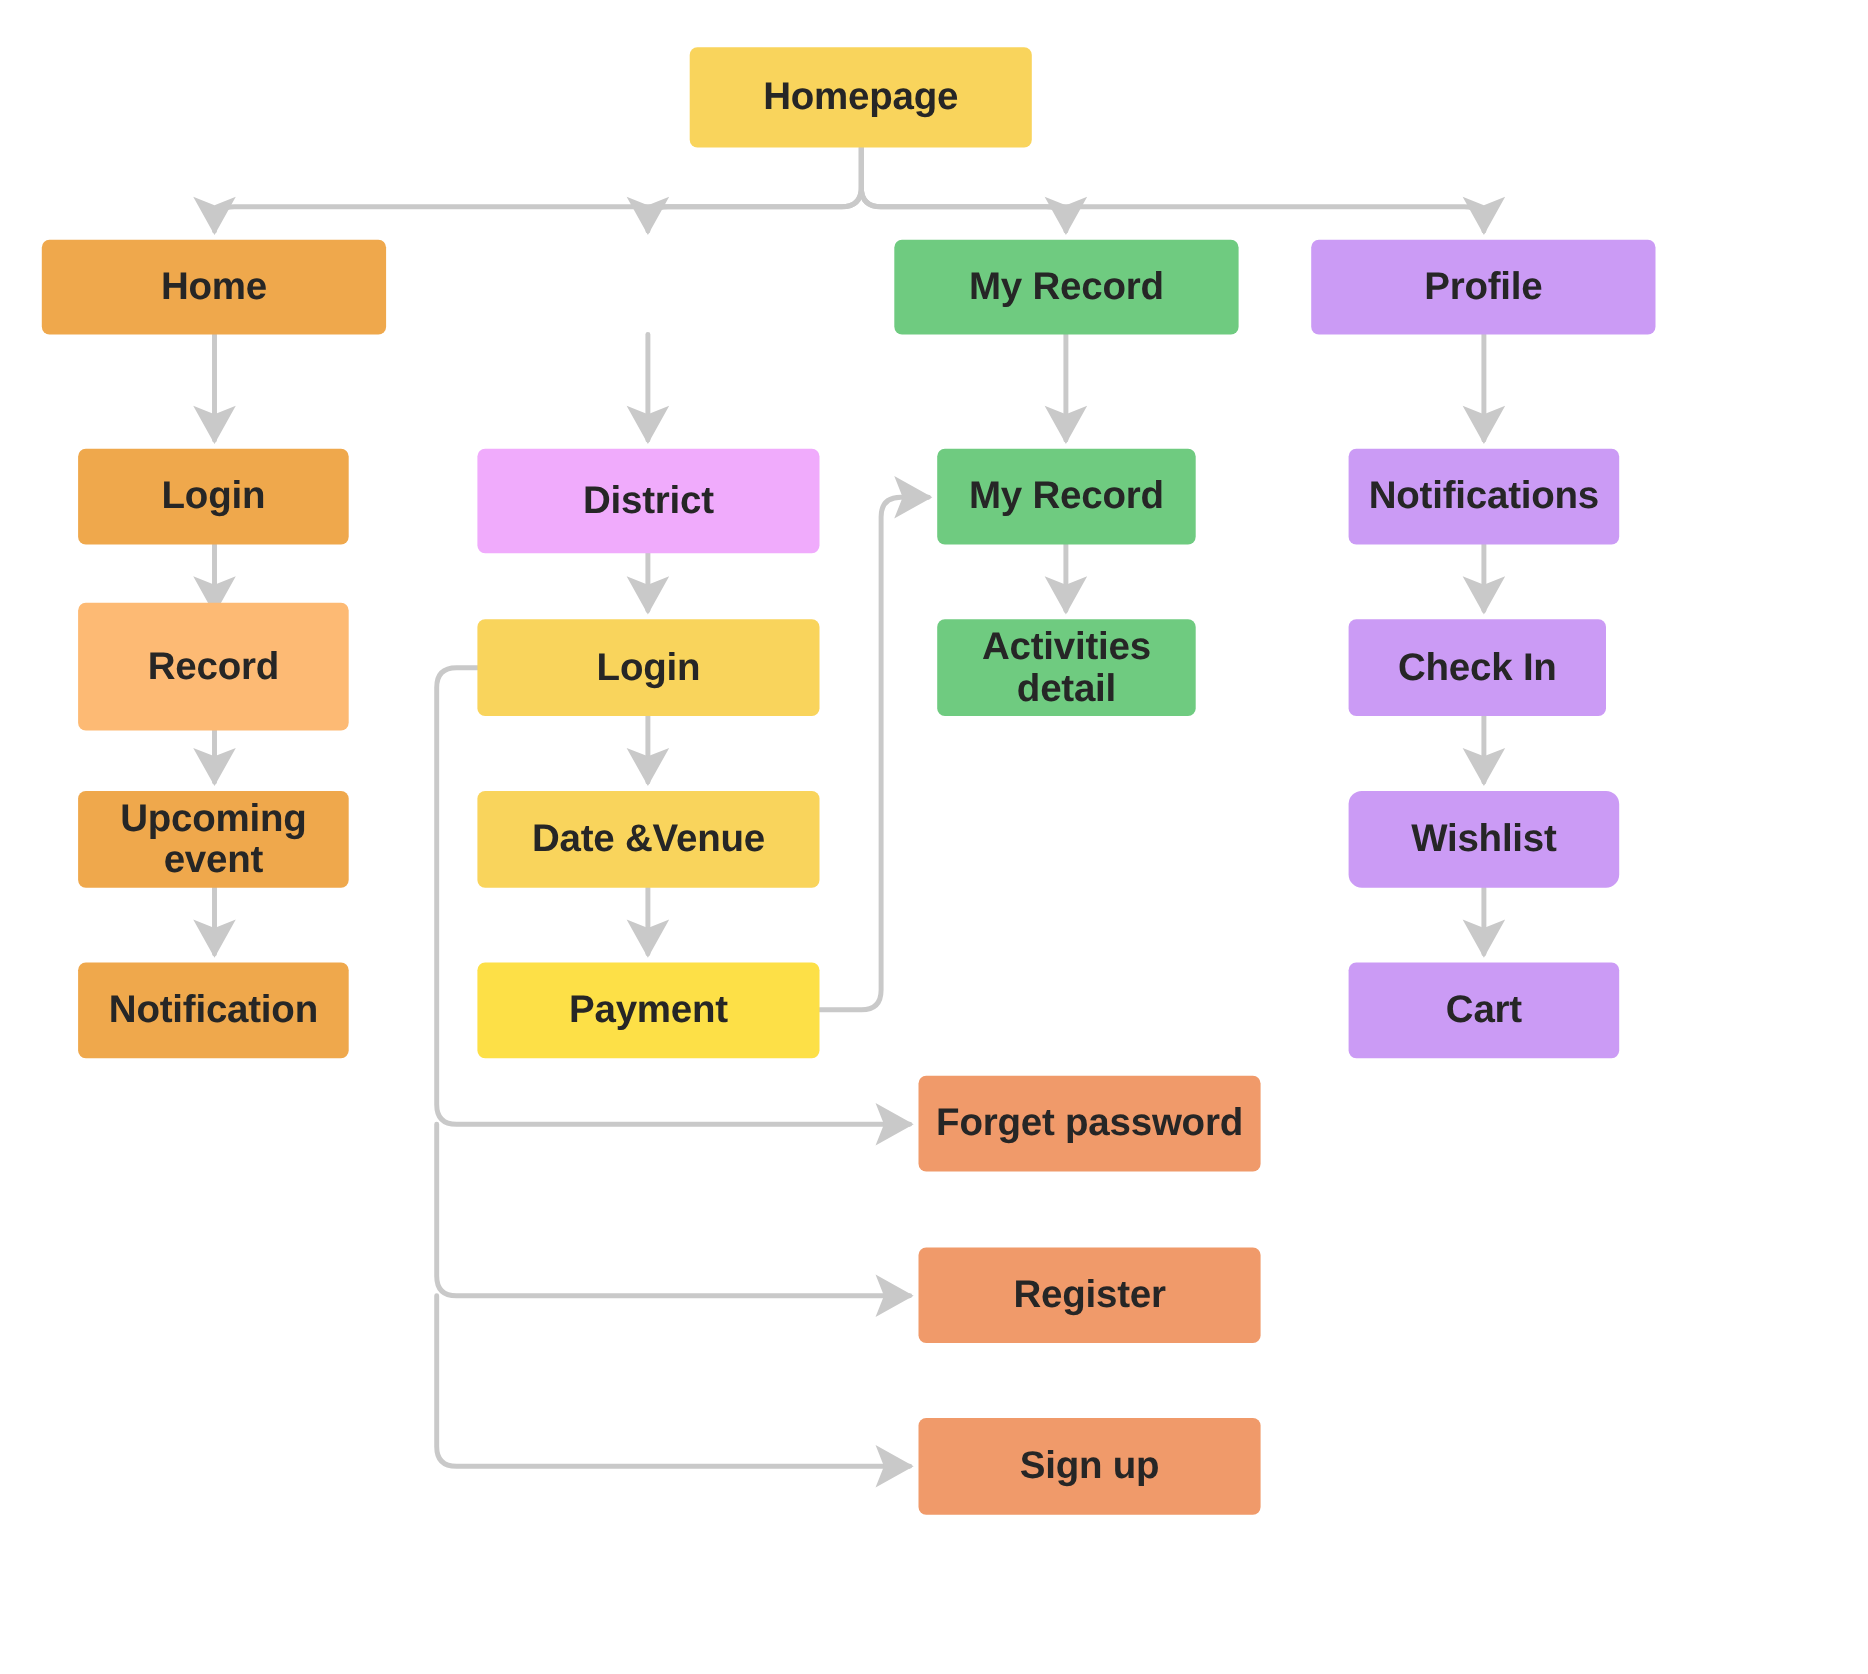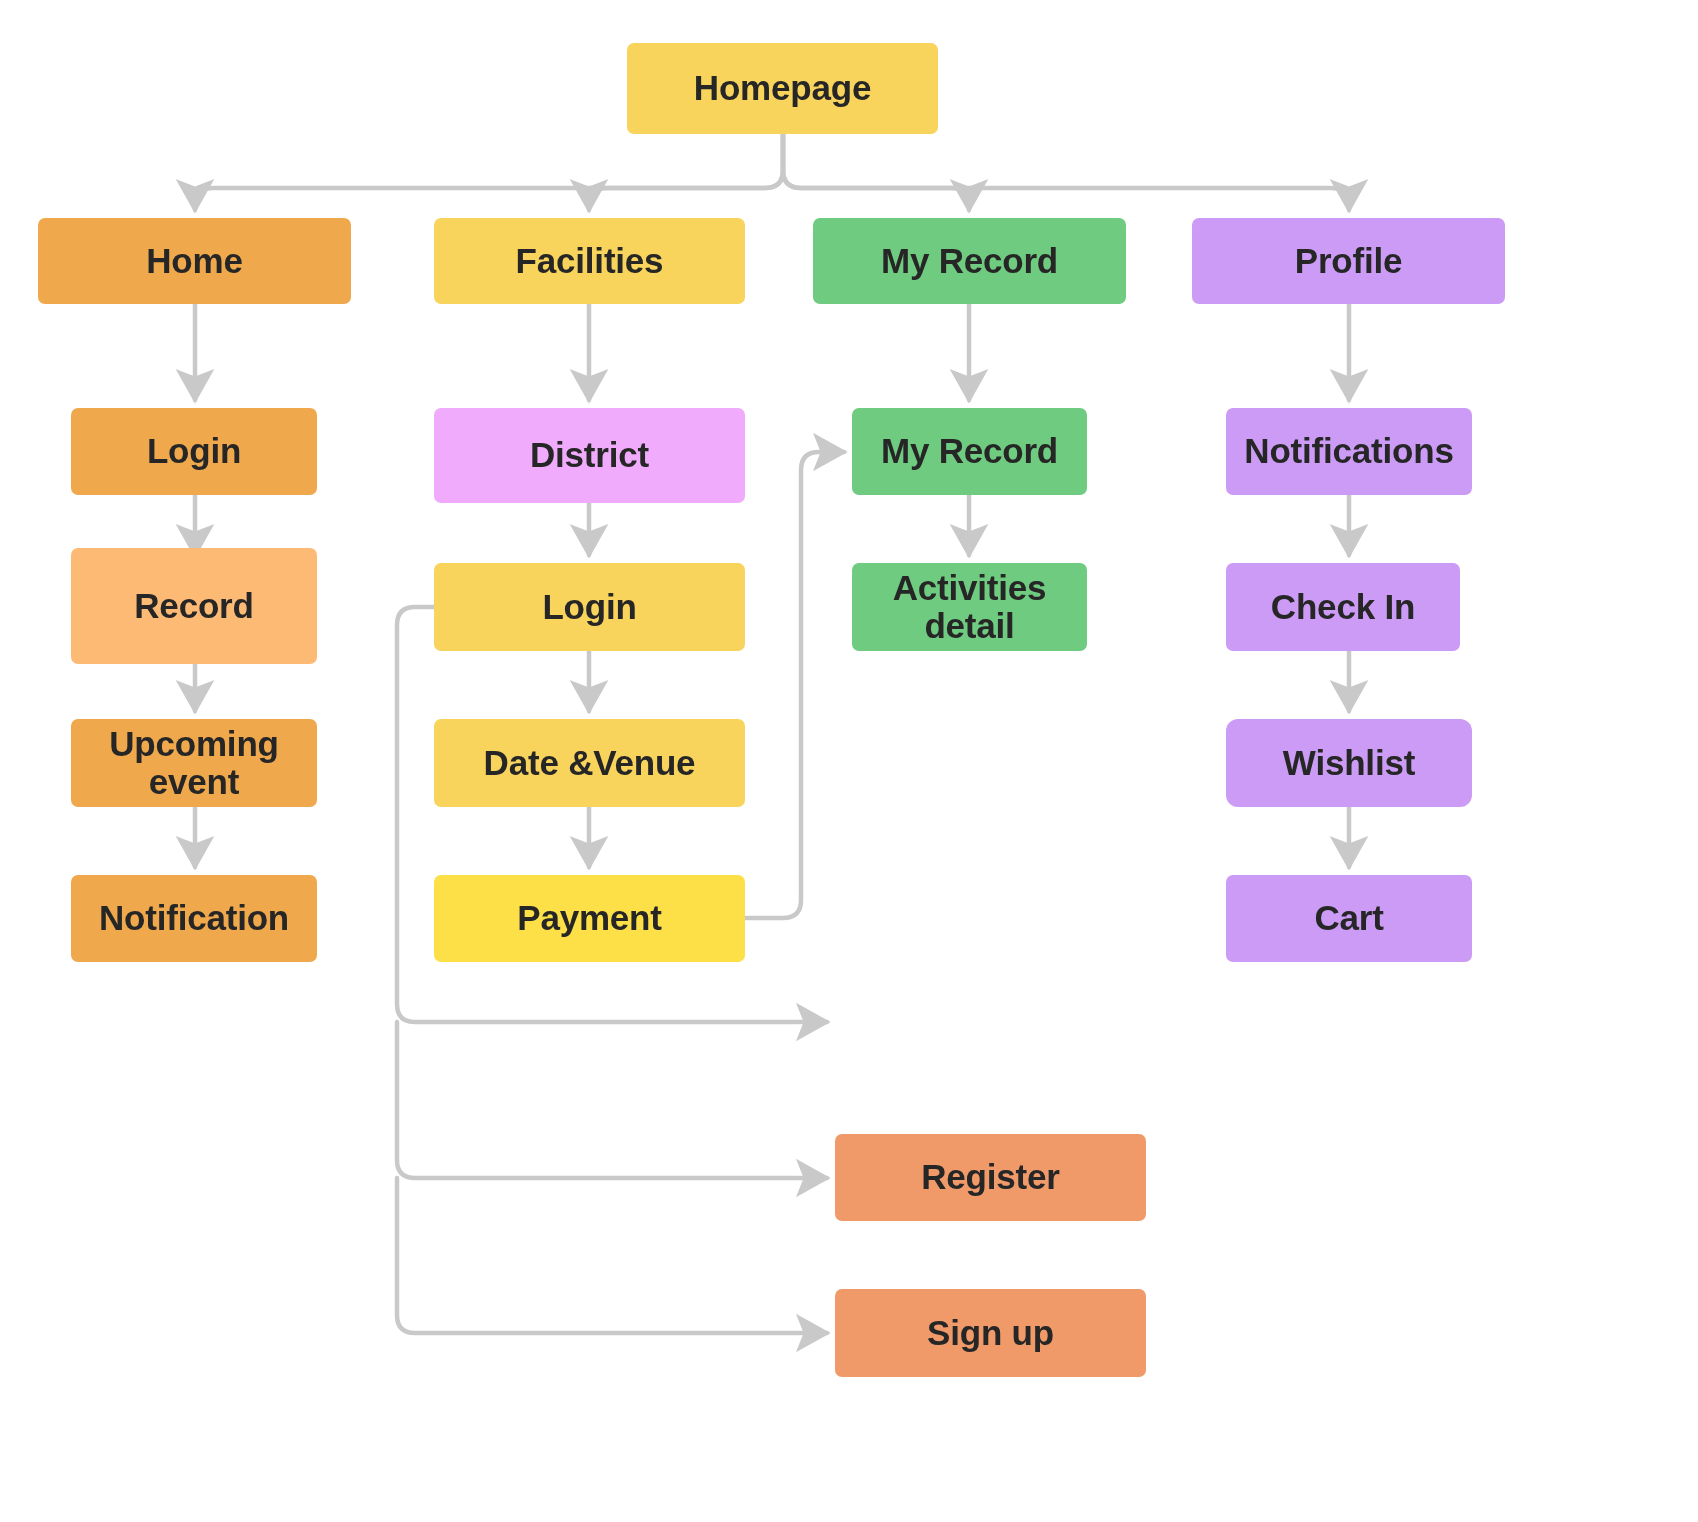--- a/index.html
+++ b/index.html
@@ -79,21 +79,20 @@
 
       <path d="M 434 607 L 415 607 Q 397 607 397 625 L 397 1004 Q 397 1022 415 1022 L 827 1022"></path>
       <path d="M 397 1022 L 397 1160 Q 397 1178 415 1178 L 827 1178"></path>
       <path d="M 397 1178 L 397 1315 Q 397 1333 415 1333 L 827 1333"></path>
     </g>
   </svg>
 
   <div class="node" style="left: 627px; top: 43px; width: 311px; height: 91px; background: rgb(249, 212, 92);">Homepage</div>
 
   <div class="node" style="left: 38px; top: 218px; width: 313px; height: 86px; background: rgb(239, 168, 76);">Home</div>
-  <div class="node" style="left: 434px; top: 218px; width: 311px; height: 86px; background: rgb(249, 212, 92);">Facilities</div>
   <div class="node" style="left: 813px; top: 218px; width: 313px; height: 86px; background: rgb(111, 203, 128);">My Record</div>
   <div class="node" style="left: 1192px; top: 218px; width: 313px; height: 86px; background: rgb(203, 155, 245);">Profile</div>
 
   <div class="node" style="left: 71px; top: 408px; width: 246px; height: 87px; background: rgb(239, 168, 76);">Login</div>
   <div class="node" style="left: 71px; top: 548px; width: 246px; height: 116px; background: #fdba74;">Record</div>
   <div class="node" style="left: 71px; top: 719px; width: 246px; height: 88px; background: rgb(239, 168, 76);">Upcoming event</div>
   <div class="node" style="left: 71px; top: 875px; width: 246px; height: 87px; background: rgb(239, 168, 76);">Notification</div>
 
   <div class="node" style="left: 434px; top: 408px; width: 311px; height: 95px; background: #f0abfc; text-align: center;">District</div>
   <div class="node" style="left: 434px; top: 563px; width: 311px; height: 88px; background: rgb(249, 212, 92);">Login</div>
@@ -101,16 +100,17 @@
   <div class="node" style="left: 434px; top: 875px; width: 311px; height: 87px; background: #fde047;">Payment</div>
 
   <div class="node" style="left: 852px; top: 408px; width: 235px; height: 87px; background: rgb(111, 203, 128);">My Record</div>
   <div class="node" style="left: 852px; top: 563px; width: 235px; height: 88px; background: rgb(111, 203, 128);">Activities detail</div>
 
   <div class="node" style="left: 1226px; top: 408px; width: 246px; height: 87px; background: rgb(203, 155, 245);">Notifications</div>
   <div class="node" style="left: 1226px; top: 563px; width: 234px; height: 88px; background: rgb(203, 155, 245);">Check In</div>
   <div class="node" style="left: 1226px; top: 719px; width: 246px; height: 88px; background: rgb(203, 155, 245); border-radius: 12px;">Wishlist</div>
   <div class="node" style="left: 1226px; top: 875px; width: 246px; height: 87px; background: rgb(203, 155, 245);">Cart</div>
 
+  <div class="node" style="left: 835px; top: 978px; width: 311px; height: 87px; background: rgb(240, 154, 106);">Forget password</div>
   <div class="node" style="left: 835px; top: 1134px; width: 311px; height: 87px; background: rgb(240, 154, 106);">Register</div>
   <div class="node" style="left: 835px; top: 1289px; width: 311px; height: 88px; background: rgb(240, 154, 106);">Sign up</div>
 
 </div>
 
 </body></html>

